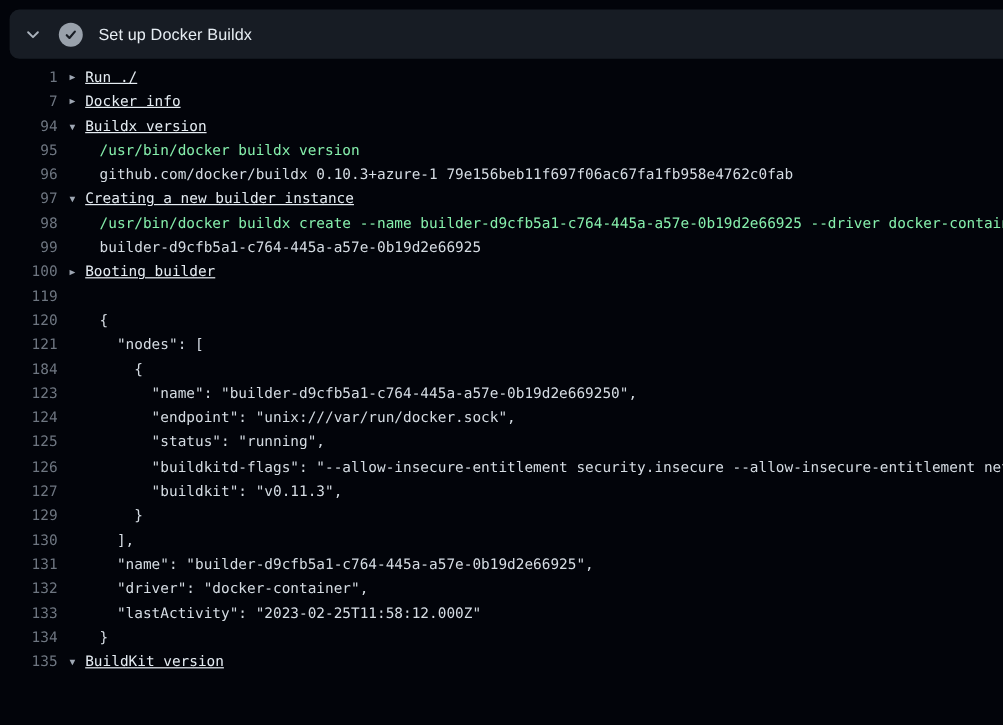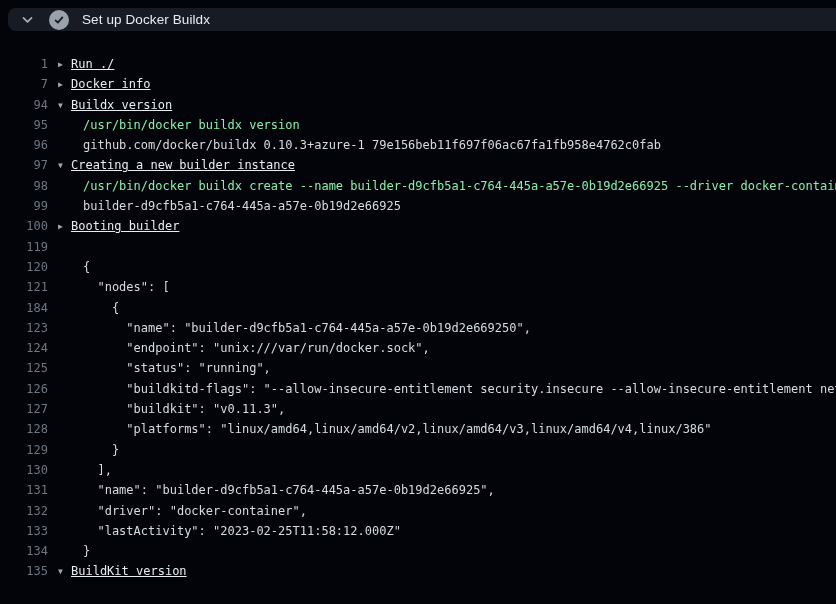--- a/index.html
+++ b/index.html
@@ -6,21 +6,21 @@
   html, body {
     width: 836px; height: 604px;
     background: #02040a;
     overflow: hidden;
     font-family: "DejaVu Sans Mono", "Liberation Mono", monospace;
   }
   
   .step-header {
     position: absolute;
     left: 8px; top: 8px; right: 0;
-    height: 23px;
+    height: 41px;
     background: #171c24;
     border-radius: 8px 0 0 8px;
     display: flex;
     align-items: center;
     padding-left: 12px;
     cursor: pointer;
   }
   .chev {
     width: 14px; height: 14px;
     display: inline-flex; align-items: center; justify-content: center;
@@ -106,21 +106,20 @@
     <div class="line"><span class="num">100</span><span class="content group"><span class="marker">▶</span><span>Booting builder</span></span></div>
     <div class="line"><span class="num">119</span></div>
     <div class="line"><span class="num">120</span><span class="content output">{</span></div>
     <div class="line"><span class="num">121</span><span class="content output">  "nodes": [</span></div>
     <div class="line"><span class="num">184</span><span class="content output">    {</span></div>
     <div class="line"><span class="num">123</span><span class="content output">      "name": "builder-d9cfb5a1-c764-445a-a57e-0b19d2e669250",</span></div>
     <div class="line"><span class="num">124</span><span class="content output">      "endpoint": "unix:///var/run/docker.sock",</span></div>
     <div class="line"><span class="num">125</span><span class="content output">      "status": "running",</span></div>
     <div class="line"><span class="num">126</span><span class="content output">      "buildkitd-flags": "--allow-insecure-entitlement security.insecure --allow-insecure-entitlement network.host",</span></div>
     <div class="line"><span class="num">127</span><span class="content output">      "buildkit": "v0.11.3",</span></div>
-    <div class="line"><span class="num">128</span><span class="content output">      "platforms": "linux/amd64,linux/amd64/v2,linux/amd64/v3,linux/amd64/v4,linux/386"</span></div>
     <div class="line"><span class="num">129</span><span class="content output">    }</span></div>
     <div class="line"><span class="num">130</span><span class="content output">  ],</span></div>
     <div class="line"><span class="num">131</span><span class="content output">  "name": "builder-d9cfb5a1-c764-445a-a57e-0b19d2e66925",</span></div>
     <div class="line"><span class="num">132</span><span class="content output">  "driver": "docker-container",</span></div>
     <div class="line"><span class="num">133</span><span class="content output">  "lastActivity": "2023-02-25T11:58:12.000Z"</span></div>
     <div class="line"><span class="num">134</span><span class="content output">}</span></div>
     <div class="line"><span class="num">135</span><span class="content group"><span class="marker">▼</span><span>BuildKit version</span></span></div>
   </div>
 
 </body></html>

